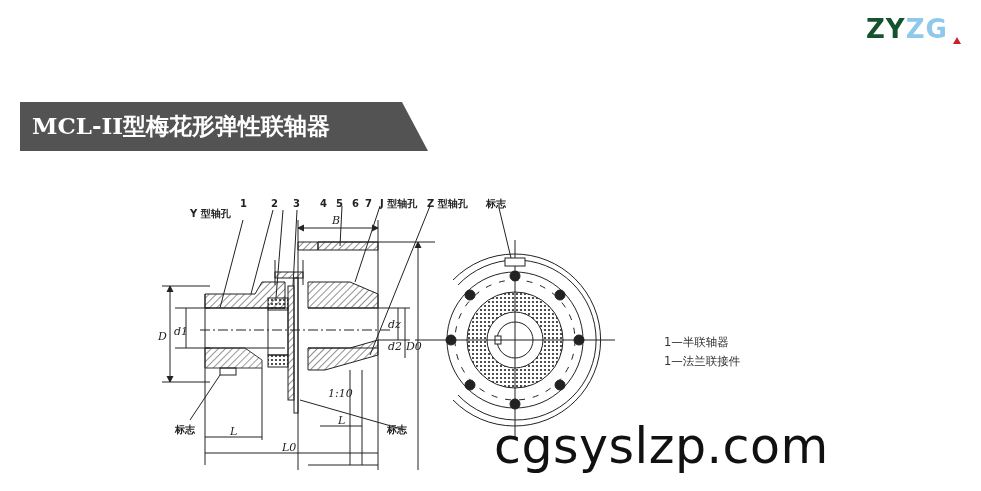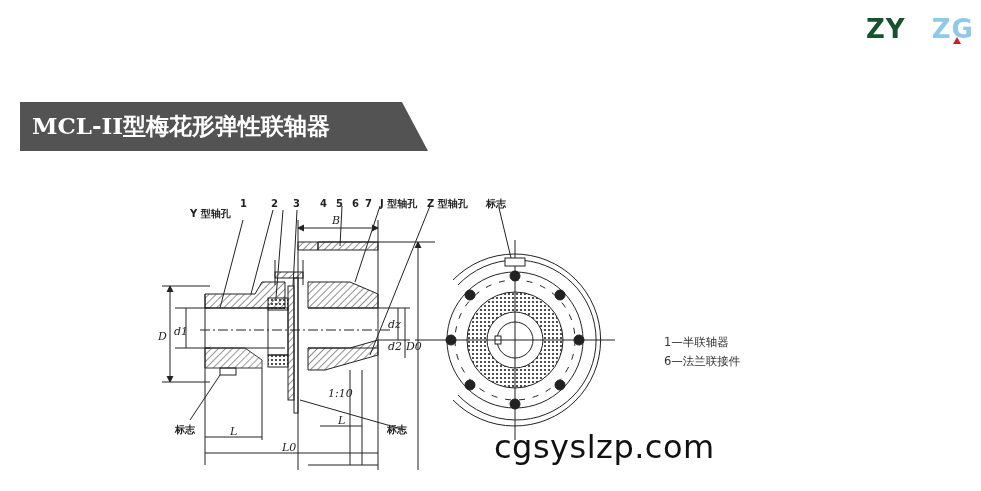--- a/index.html
+++ b/index.html
@@ -1,33 +1,33 @@
 <!DOCTYPE html>
 <html><head>
 <meta charset="utf-8">
 <style>
   * { box-sizing: border-box; margin: 0; padding: 0; }
   html, body { width: 981px; height: 491px; background: #ffffff; overflow: hidden; }
   body { position: relative; font-family: "Liberation Sans", "DejaVu Sans", sans-serif; color: #222; }
 
   .logo { position: absolute; left: 866px; top: 14px; font-family: "DejaVu Sans", sans-serif; font-weight: bold; font-size: 26px; letter-spacing: 1px; line-height: 30px; }
   .logo .red { color: #14532d; }
-  .logo .blue { color: #8ec8ea; margin-left: 26px; }
+  .logo .blue { color: #8ec8ea; }
   .logo .tri { position: absolute; left: 87px; top: 23px; width: 0; height: 0; border-left: 4px solid transparent; border-right: 4px solid transparent; border-bottom: 7px solid #cc1f2b; }
 
   .banner { position: absolute; left: 20px; top: 102px; width: 408px; height: 49px; background: #545353;
             clip-path: polygon(0 0, 382px 0, 408px 49px, 0 49px); }
   .banner-title { position: absolute; left: 12px; top: 9px; color: #ffffff; font-family: "DejaVu Serif", "Liberation Serif", serif; font-weight: bold; font-size: 23px; line-height: 30px; white-space: nowrap; }
 
   .drawing { position: absolute; left: 150px; top: 190px; }
 
   .legend { position: absolute; left: 664px; top: 333px; font-family: "DejaVu Sans", sans-serif; font-size: 11.5px; line-height: 19px; color: #333; }
   .legend div { white-space: nowrap; }
 
-  .watermark { position: absolute; left: 494px; top: 424px; font-family: "DejaVu Sans", sans-serif; font-size: 32px; color: #111; line-height: 46px; letter-spacing: 0.5px; text-align: center; }
+  .watermark { position: absolute; left: 494px; top: 424px; font-family: "DejaVu Sans", sans-serif; font-size: 49px; color: #111; line-height: 46px; letter-spacing: 0.5px; text-align: center; }
 </style>
 </head>
 <body>
 
 <div class="logo">
   <span class="red">ZY</span><span class="blue">ZG</span>
   <span class="tri"></span>
 </div>
 
 <div class="banner">
@@ -172,16 +172,16 @@
     <text x="256" y="160">D0</text>
     <text x="80" y="245">L</text>
     <text x="188" y="234">L</text>
     <text x="132" y="261">L0</text>
     <text x="178" y="207">1:10</text>
   </g>
 </svg>
 
 <div class="legend">
   <div>1—半联轴器</div>
-  <div>6—法兰联接件</div>
+  <div>1—法兰联接件</div>
 </div>
 
 <div class="watermark">cgsyslzp.com</div>
 
 </body></html>

